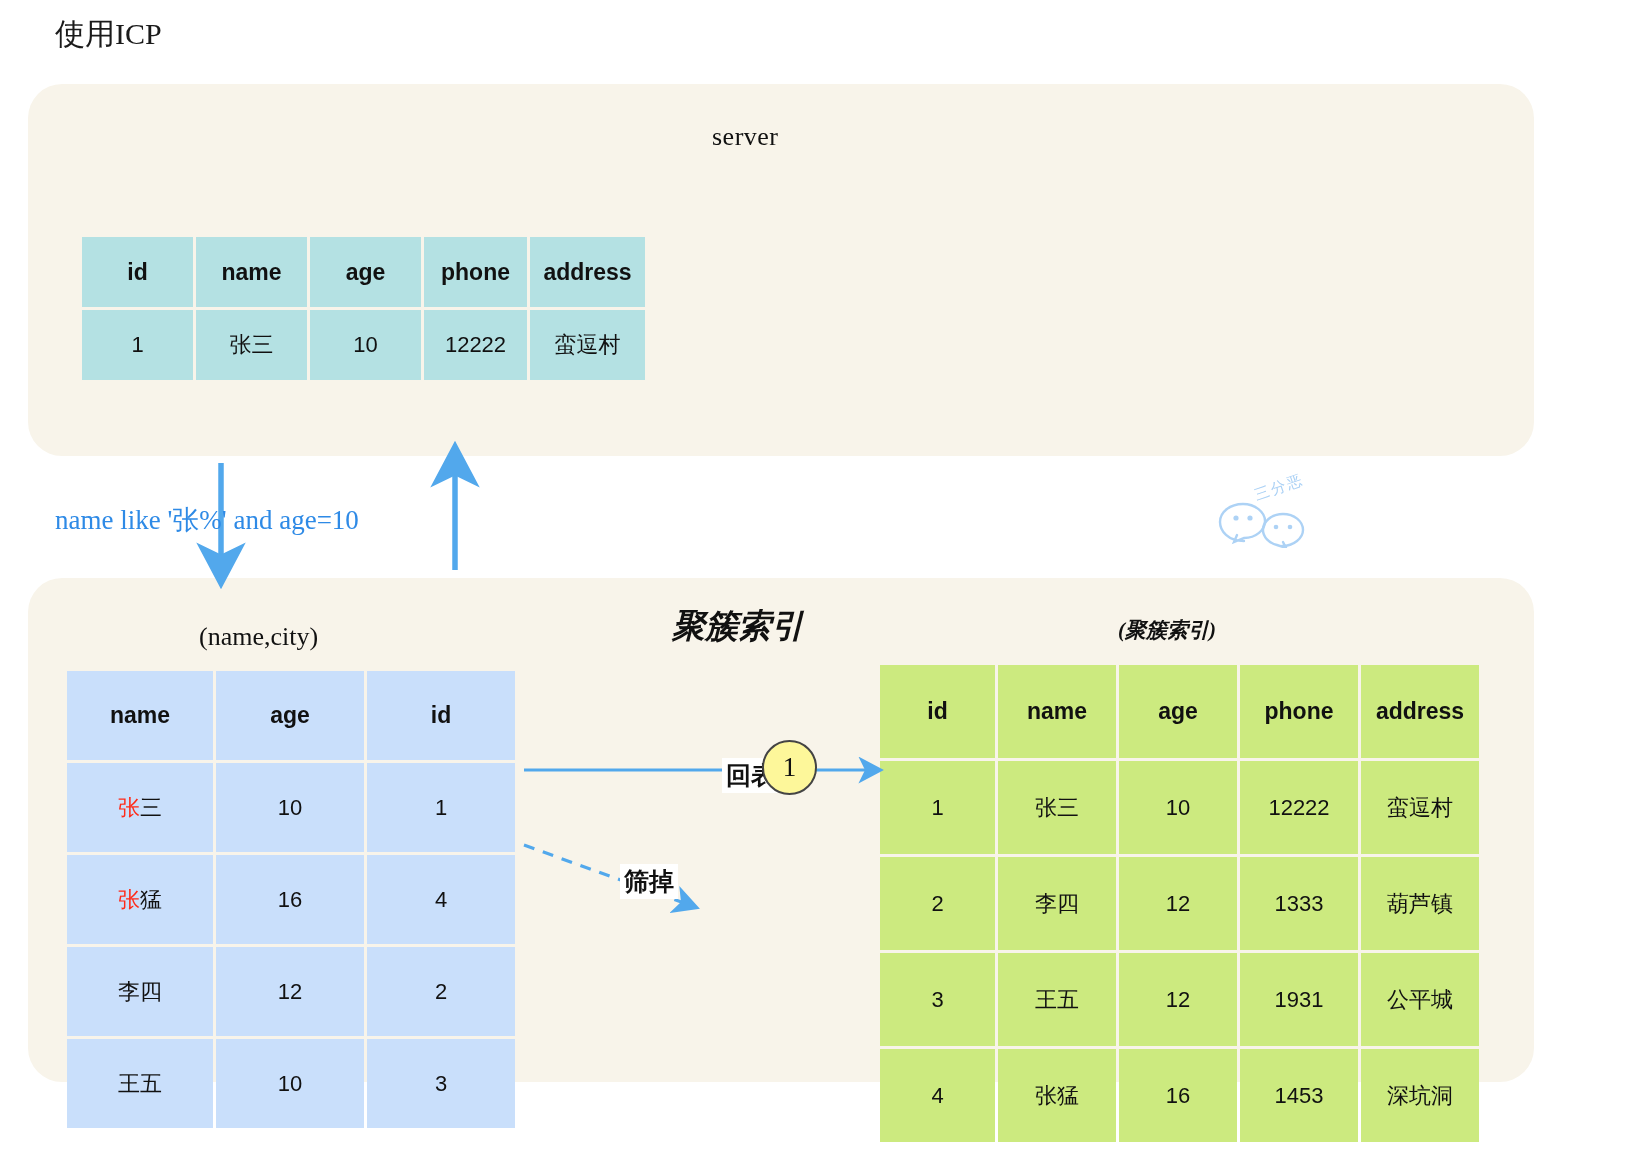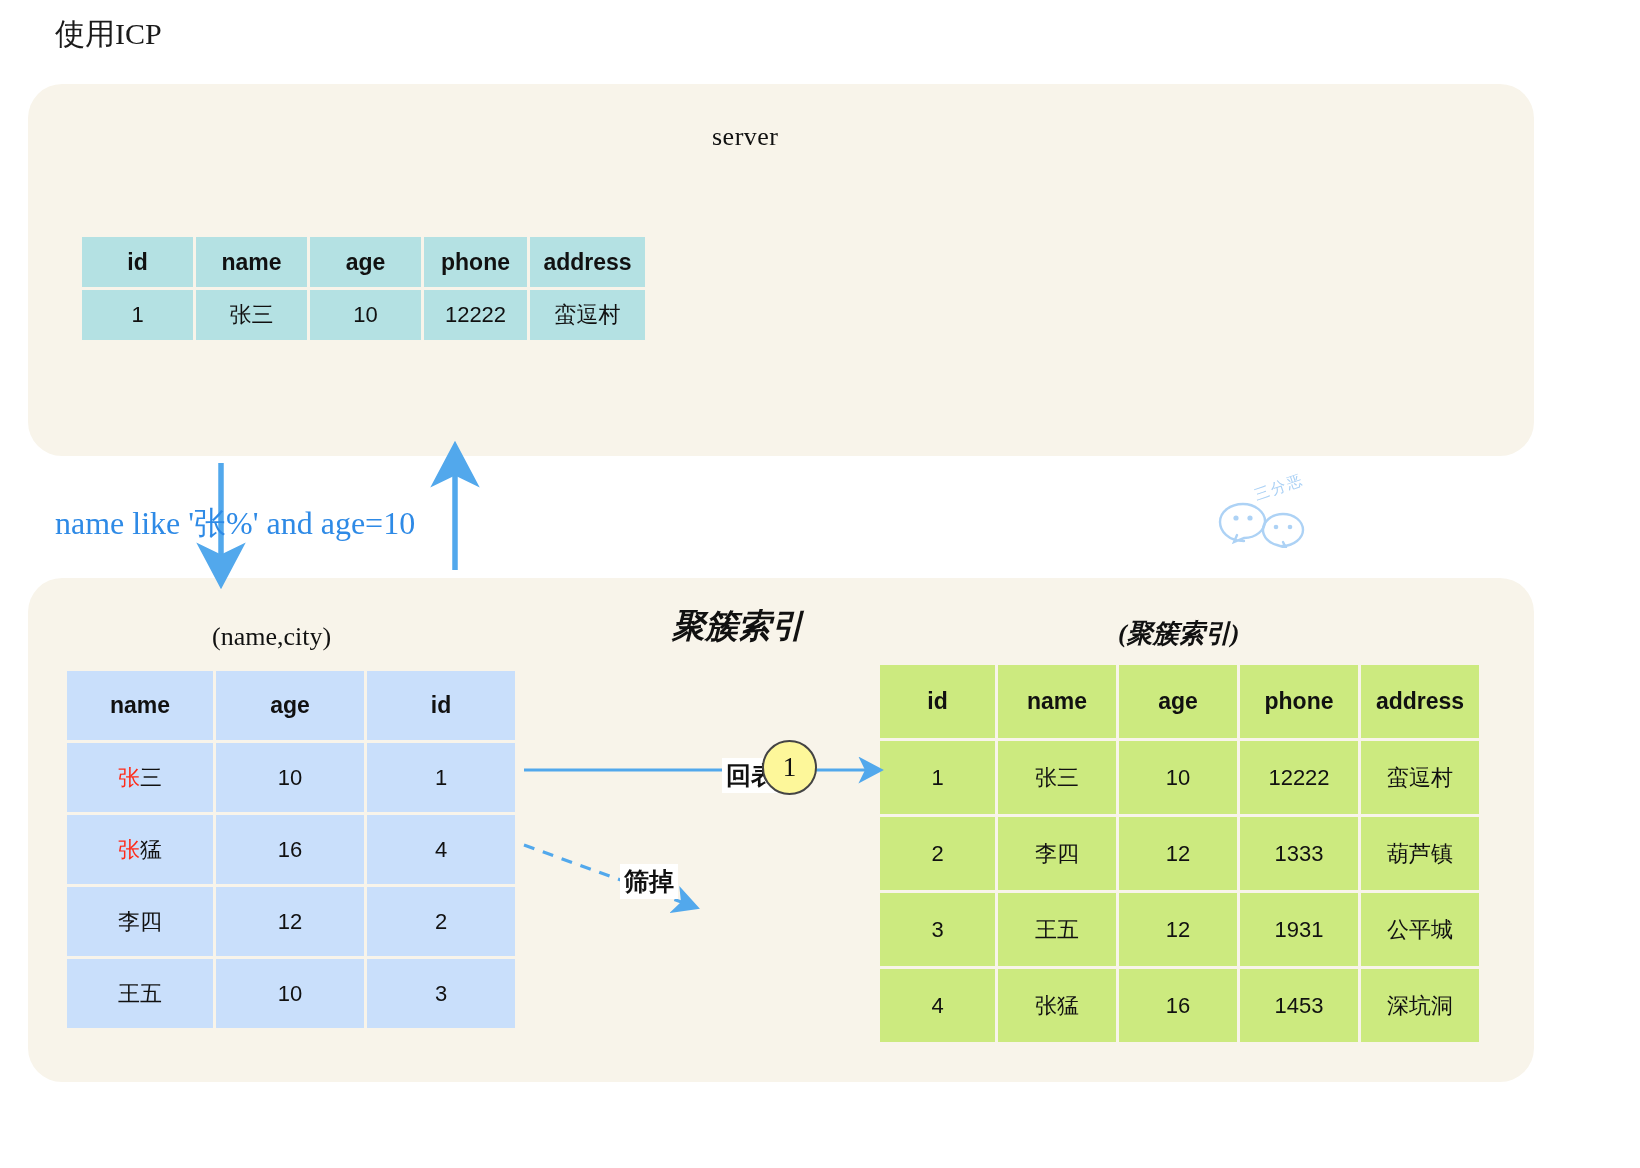--- a/index.html
+++ b/index.html
@@ -35,36 +35,36 @@
     white-space:nowrap;
   }
   #server-title{left:712px;top:122px;font-size:26px;letter-spacing:.5px;}
   #engine-title{left:672px;top:604px;font-size:33px;font-weight:bold;font-style:italic;}
 
   .sub-label{
     position:absolute;
     font-family:"Liberation Serif", serif;
     font-size:26px;color:#111;white-space:nowrap;
   }
-  #idx-label{left:212px;top:622px;}
-  #clustered-label{left:1118px;top:616px;font-weight:bold;font-style:italic;font-size:26px;}
+  #idx-label{left:199px;top:622px;}
+  #clustered-label{left:1118px;top:616px;font-weight:bold;font-style:italic;font-size:21px;}
 
   
   table.dt{
     position:absolute;
     border-collapse:separate;
     border-spacing:3px;
     table-layout:fixed;
   }
   table.dt td{
     text-align:center;
     vertical-align:middle;
     font-size:22px;
     color:#111;
-    padding:2px;
+    padding:12px;
   }
   table.dt td.hd{font-weight:bold;font-size:23px;}
 
   
   #server-table{left:79px;top:234px;}
   #server-table td{background:#b4e1e3;height:46px;}
 
   
   #sec-table{left:64px;top:668px;}
   #sec-table td{background:#c9dffb;height:65px;}
@@ -76,21 +76,21 @@
   .red{color:#ff2a18;}
   .blue{color:#3322dd;}
   .blk{color:#111;}
 
   
   .svg-layer{position:absolute;left:0;top:0;width:1640px;height:1168px;pointer-events:none;}
 
   .cond-text{
     position:absolute;left:55px;top:502px;
     font-family:"Liberation Serif", serif;
-    font-size:32px;color:#2e8ae6;white-space:nowrap;
+    font-size:27px;color:#2e8ae6;white-space:nowrap;
   }
 
   .mid-label{
     position:absolute;
     background:#ffffff;
     font-family:"Liberation Serif", serif;
     font-weight:bold;
     font-size:25px;
     color:#111;
     padding:1px 4px;

